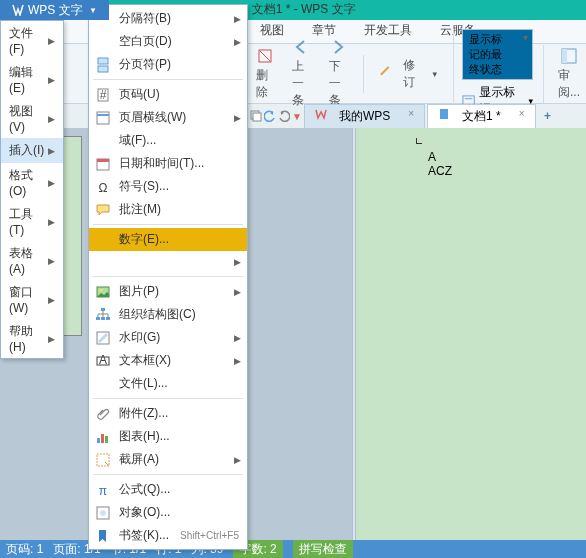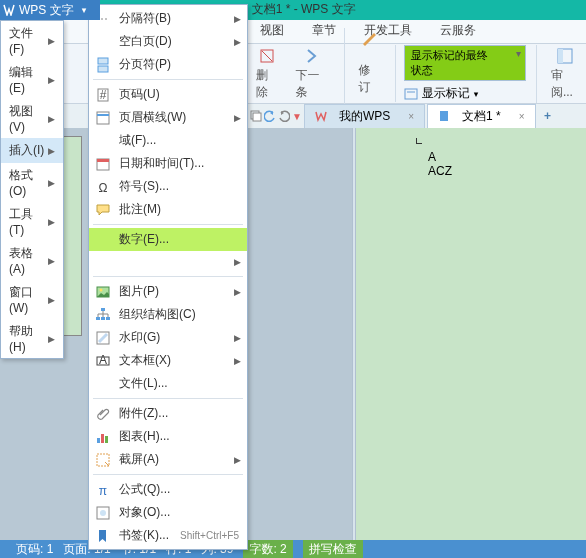--- a/index.html
+++ b/index.html
@@ -4,51 +4,51 @@
 <style>
 *{box-sizing:border-box;margin:0;padding:0;font-family:"Microsoft YaHei","SimSun",sans-serif;font-size:12px;user-select:none}
 body{width:586px;height:558px;overflow:hidden;background:#e8f0f4;position:relative}
 .titlebar{height:20px;background:#14b8a6;text-align:center;padding-top:1px;color:#333}
 .titlebar .doc-icon{display:inline-block;width:14px;height:14px;vertical-align:middle;margin-right:4px}
 .tabs-row{height:24px;background:#f5f9fc;border-bottom:1px solid #c8d4e0;display:flex;align-items:flex-end;padding-left:250px}
 .tab{padding:4px 10px;margin-right:8px;color:#444}
 .ribbon{height:60px;background:#f0f5fa;border-bottom:1px solid #c8d4e0;display:flex;align-items:center;padding-left:250px;gap:6px}
 .rbtn{display:flex;flex-direction:column;align-items:center;padding:2px 6px;color:#555;font-size:11px}
 .rbtn .ric{width:18px;height:18px;margin-bottom:2px}
-.combo{border:1px solid #a8c0d8;background:#84cc16;padding:2px 30px 2px 6px;font-size:11px;position:relative}
+.combo{border:1px solid #a8c0d8;background:#0369a1;padding:2px 30px 2px 6px;font-size:11px;position:relative}
 .combo:after{content:"▾";position:absolute;right:4px;top:2px;font-size:10px;color:#666}
 .rgroup{display:flex;flex-direction:column;gap:4px;border-left:1px solid #d0dce8;padding-left:8px;margin-left:4px}
 .doctabs{height:24px;background:#e8f0f4;display:flex;align-items:center;padding-left:250px;gap:2px}
-.dtab{background:#d4e4f0;border:1px solid #b8cce0;padding:3px 10px;display:flex;align-items:center;gap:12px;font-size:11px}
+.dtab{background:#d4e4f0;border:1px solid #b8cce0;padding:3px 10px;display:flex;gap:12px;font-size:11px}
 .dtab.act{background:#fff;border-bottom-color:#fff}
 .dtab .x{margin-left:6px;color:#888;font-size:10px}
 .dti{width:12px;height:12px}
 .viewport{position:absolute;top:128px;left:0;right:0;bottom:18px;display:flex}
 .page-back{flex:1;background:#b8c8d4;padding:8px 0 0 12px}
 .page{width:70px;height:200px;background:#c8e4c8;border:1px solid #888;margin-left:0}
 .splitv{width:4px;background:#d8e4ec;border-left:1px solid #b0c0d0;border-right:1px solid #b0c0d0}
 .rpanel{flex:0 0 230px;background:#c8e4c8;position:relative}
 .rpanel .cursor{position:absolute;left:60px;top:10px;width:6px;height:6px;border-left:1px solid #333;border-bottom:1px solid #333}
 .rtext{position:absolute;left:72px;top:22px;font-size:11px;color:#000;line-height:14px}
-.statusbar{position:absolute;bottom:0;left:0;right:0;height:18px;background:#4a90d0;color:#fff;display:flex;align-items:center;font-size:11px;padding:0 16px;gap:10px}
+.statusbar{position:absolute;bottom:0;left:0;right:0;height:18px;background:#4a90d0;color:#fff;display:flex;align-items:center;font-size:11px;padding:0 6px;gap:10px}
 .statusbar .seg{white-space:nowrap}
 .statusbar .spell{background:#6ab04a;padding:1px 6px}
 
-.appbtn{position:absolute;top:0;left:0;height:20px;background:#3b7fc4;color:#fff;padding:2px 14px 2px 3px;display:flex;align-items:center;gap:4px;z-index:50}
+.appbtn{position:absolute;top:0;left:0;height:20px;background:#3b7fc4;color:#fff;padding:2px 14px 2px 12px;display:flex;align-items:center;gap:4px;z-index:50}
 .appbtn:after{content:"▾";font-size:9px;margin-left:4px}
 .appbtn .wic{width:12px;height:12px}
 
 .menu1{position:absolute;top:20px;left:0;width:64px;background:#fff;border:1px solid #9ab4d0;box-shadow:2px 2px 4px rgba(0,0,0,.2);z-index:40}
 .menu1 .mi{padding:4px 8px;display:flex;justify-content:space-between;align-items:center;color:#333}
 .menu1 .mi:hover,.menu1 .mi.hl{background:#d4e8f8}
 .menu1 .ar{font-size:9px;color:#666}
 
 .menu2{position:absolute;top:4px;left:88px;width:160px;background:#fff;border:1px solid #9ab4d0;box-shadow:2px 2px 4px rgba(0,0,0,.2);z-index:41;padding:2px 0}
 .menu2 .mi{padding:3px 8px 3px 6px;display:flex;align-items:center;gap:8px;color:#333;position:relative}
-.menu2 .mi:hover,.menu2 .mi.hl{background:#bef264}
+.menu2 .mi:hover,.menu2 .mi.hl{background:#eab308}
 .menu2 .ic{width:16px;height:16px;flex:0 0 16px;display:flex;align-items:center;justify-content:center}
 .menu2 .lbl{flex:1}
 .menu2 .sc{color:#888;font-size:10px}
 .menu2 .ar{font-size:9px;color:#666;position:absolute;right:6px}
 .menu2 .sep{height:1px;background:#d8e0e8;margin:3px 4px}
 .addtab{width:20px;text-align:center;color:#4a80b0;font-weight:bold}
 svg{display:block}
 </style>
 </head>
 <body>
@@ -87,27 +87,35 @@
         <svg viewBox="0 0 18 18">
           <rect x="3" y="3" width="12" height="12" fill="none" stroke="#d05050"></rect>
           <line x1="4" y1="4" x2="14" y2="14" stroke="#d05050"></line>
         </svg>
       </span>
     <span>删除</span>
   </div>
   <div class="rbtn">
     <span class="ric">
         <svg viewBox="0 0 18 18">
+          <path d="M12 3 L5 9 L12 15" fill="none" stroke="#6a9ed4" stroke-width="2"></path>
+        </svg>
+      </span>
+    <span>上一条</span>
+  </div>
+  <div class="rbtn">
+    <span class="ric">
+        <svg viewBox="0 0 18 18">
           <path d="M6 3 L13 9 L6 15" fill="none" stroke="#6a9ed4" stroke-width="2"></path>
         </svg>
       </span>
     <span>下一条</span>
   </div>
   <div class="rgroup">
-    <div class="rbtn" style="flex-direction:column;gap:12px">
+    <div class="rbtn" style="flex-direction:row;gap:12px">
       <span class="ric">
           <svg viewBox="0 0 18 18">
             <path d="M3 14 L14 3 L16 5 L5 16 Z" fill="#e0a050"></path>
           </svg>
         </span>
       <span>修订</span>
         <span style="font-size:9px">▾</span>
     </div>
   </div>
   <div class="rgroup">

